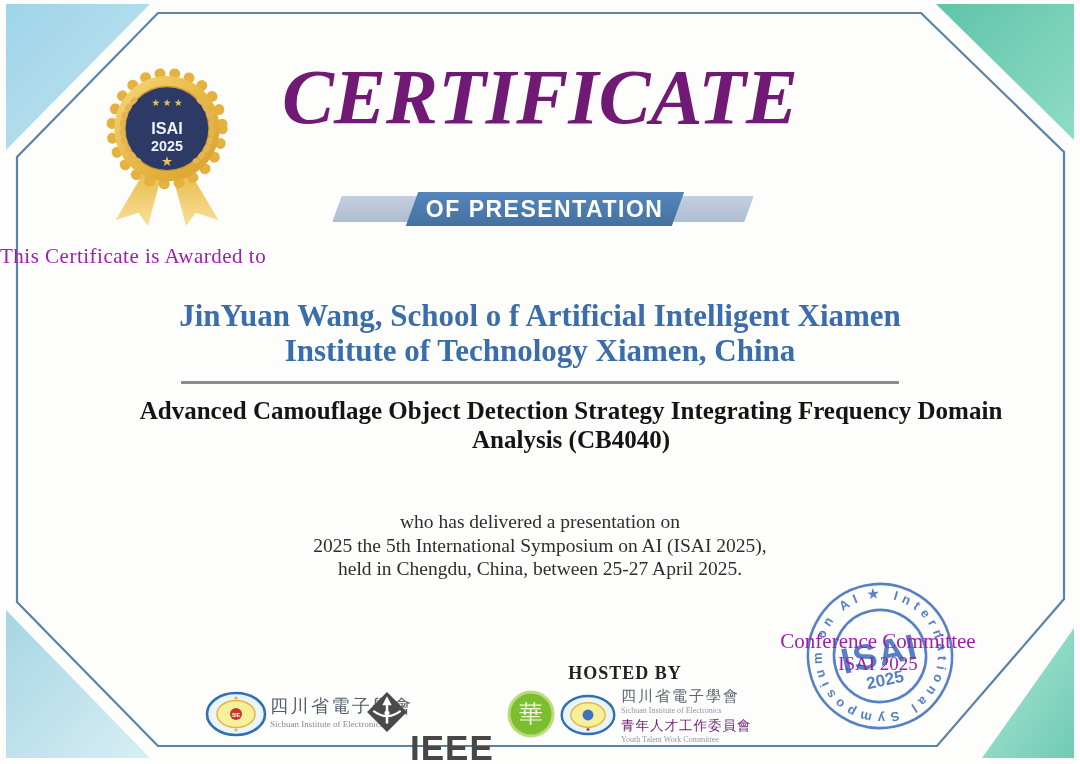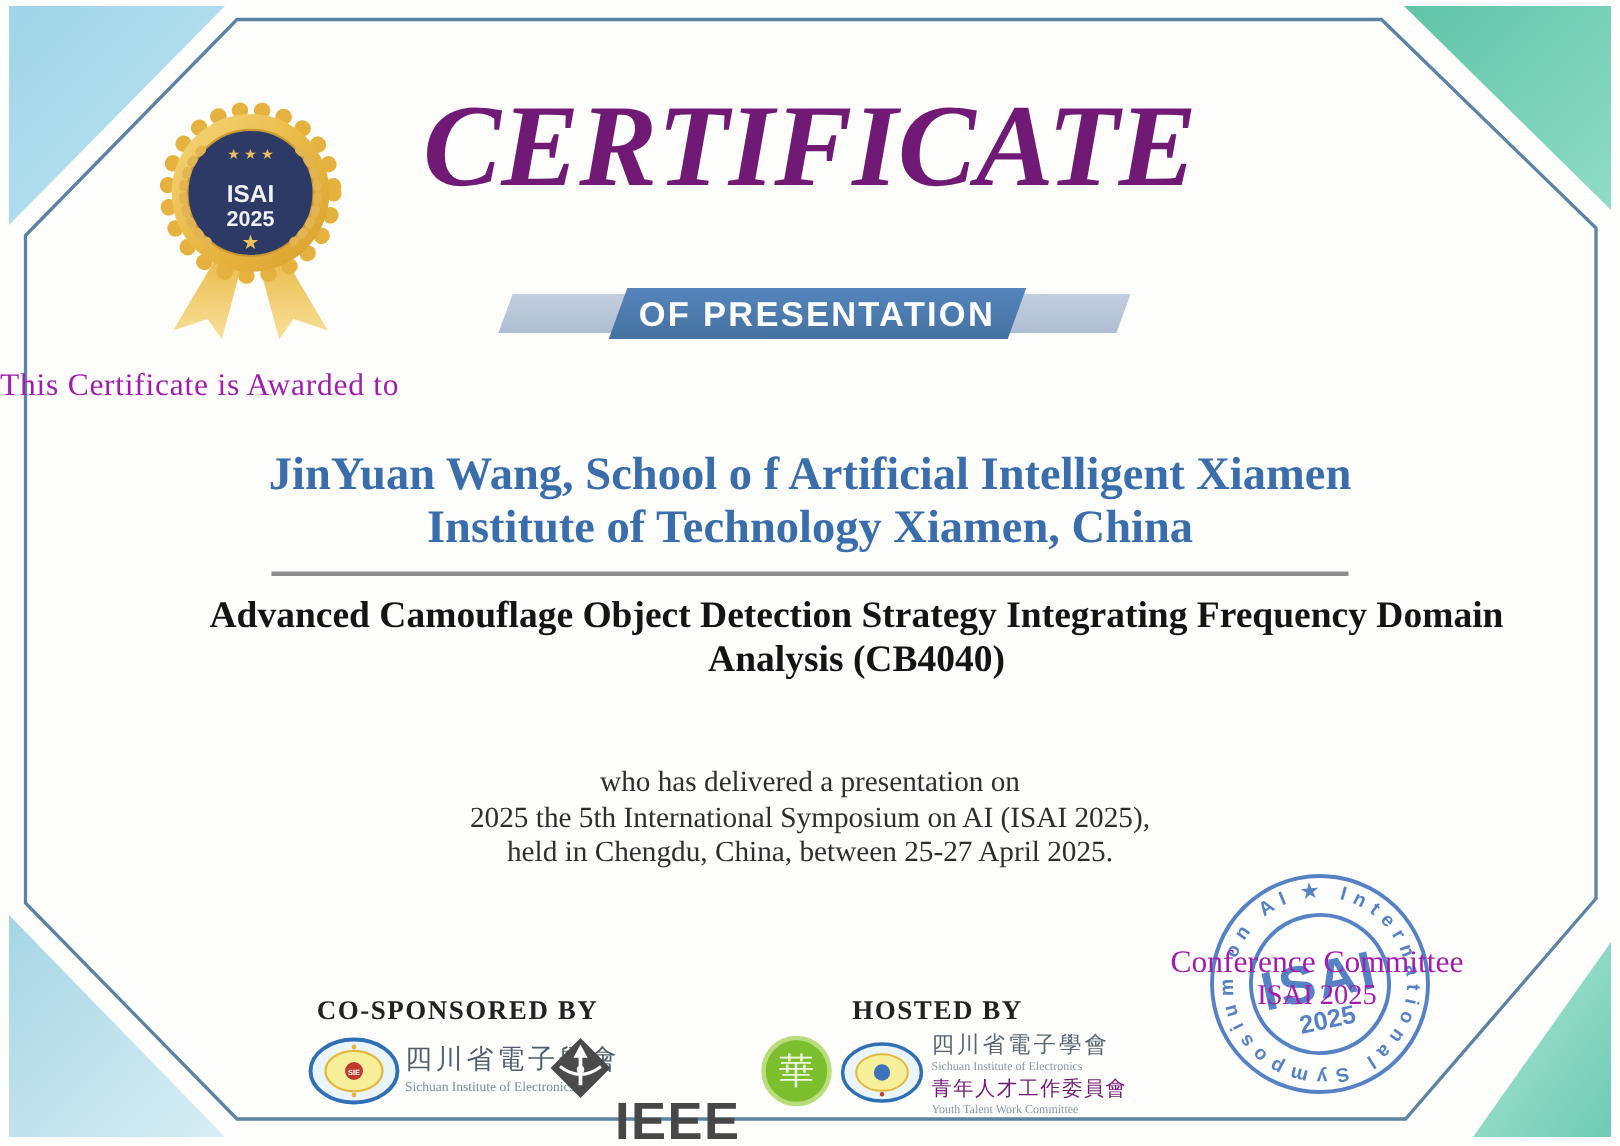--- a/index.html
+++ b/index.html
@@ -196,21 +196,20 @@
         <text x="86" y="96" text-anchor="middle" font-family="Liberation Sans, sans-serif" font-weight="bold" font-size="36" fill="#3f71bd" letter-spacing="2">ISAI</text>
         <text x="86" y="116" text-anchor="middle" font-family="Liberation Sans, sans-serif" font-weight="bold" font-size="17" fill="#3f71bd">2025</text>
       </g>
     </svg>
   </div>
   <div class="stamp-overlay">
     <div class="so1">Conference Committee</div>
     <div class="so2">ISAI 2025</div>
   </div>
 
-  <div class="footer-label label-cosponsor">CO-SPONSORED BY</div>
   <div class="footer-label label-hosted">HOSTED BY</div>
 
   <div class="logo sie-logo-1">
     <svg width="64" height="48" viewBox="0 0 64 48">
       <ellipse cx="32" cy="24" rx="29" ry="21" fill="#eaf4fb" stroke="#2f6fb5" stroke-width="2.6"></ellipse>
       <ellipse cx="32" cy="24" rx="19" ry="13.5" fill="#f7ef9a" stroke="#e4b83e" stroke-width="1.5"></ellipse>
       <circle cx="32" cy="24" r="6" fill="#c0392b"></circle>
       <text x="32" y="26.5" text-anchor="middle" font-family="Liberation Sans, sans-serif" font-size="5" font-weight="bold" fill="#ffffff">SIE</text>
       <circle cx="32" cy="8" r="1.6" fill="#e4b83e"></circle>
       <circle cx="32" cy="40" r="1.6" fill="#e4b83e"></circle>

